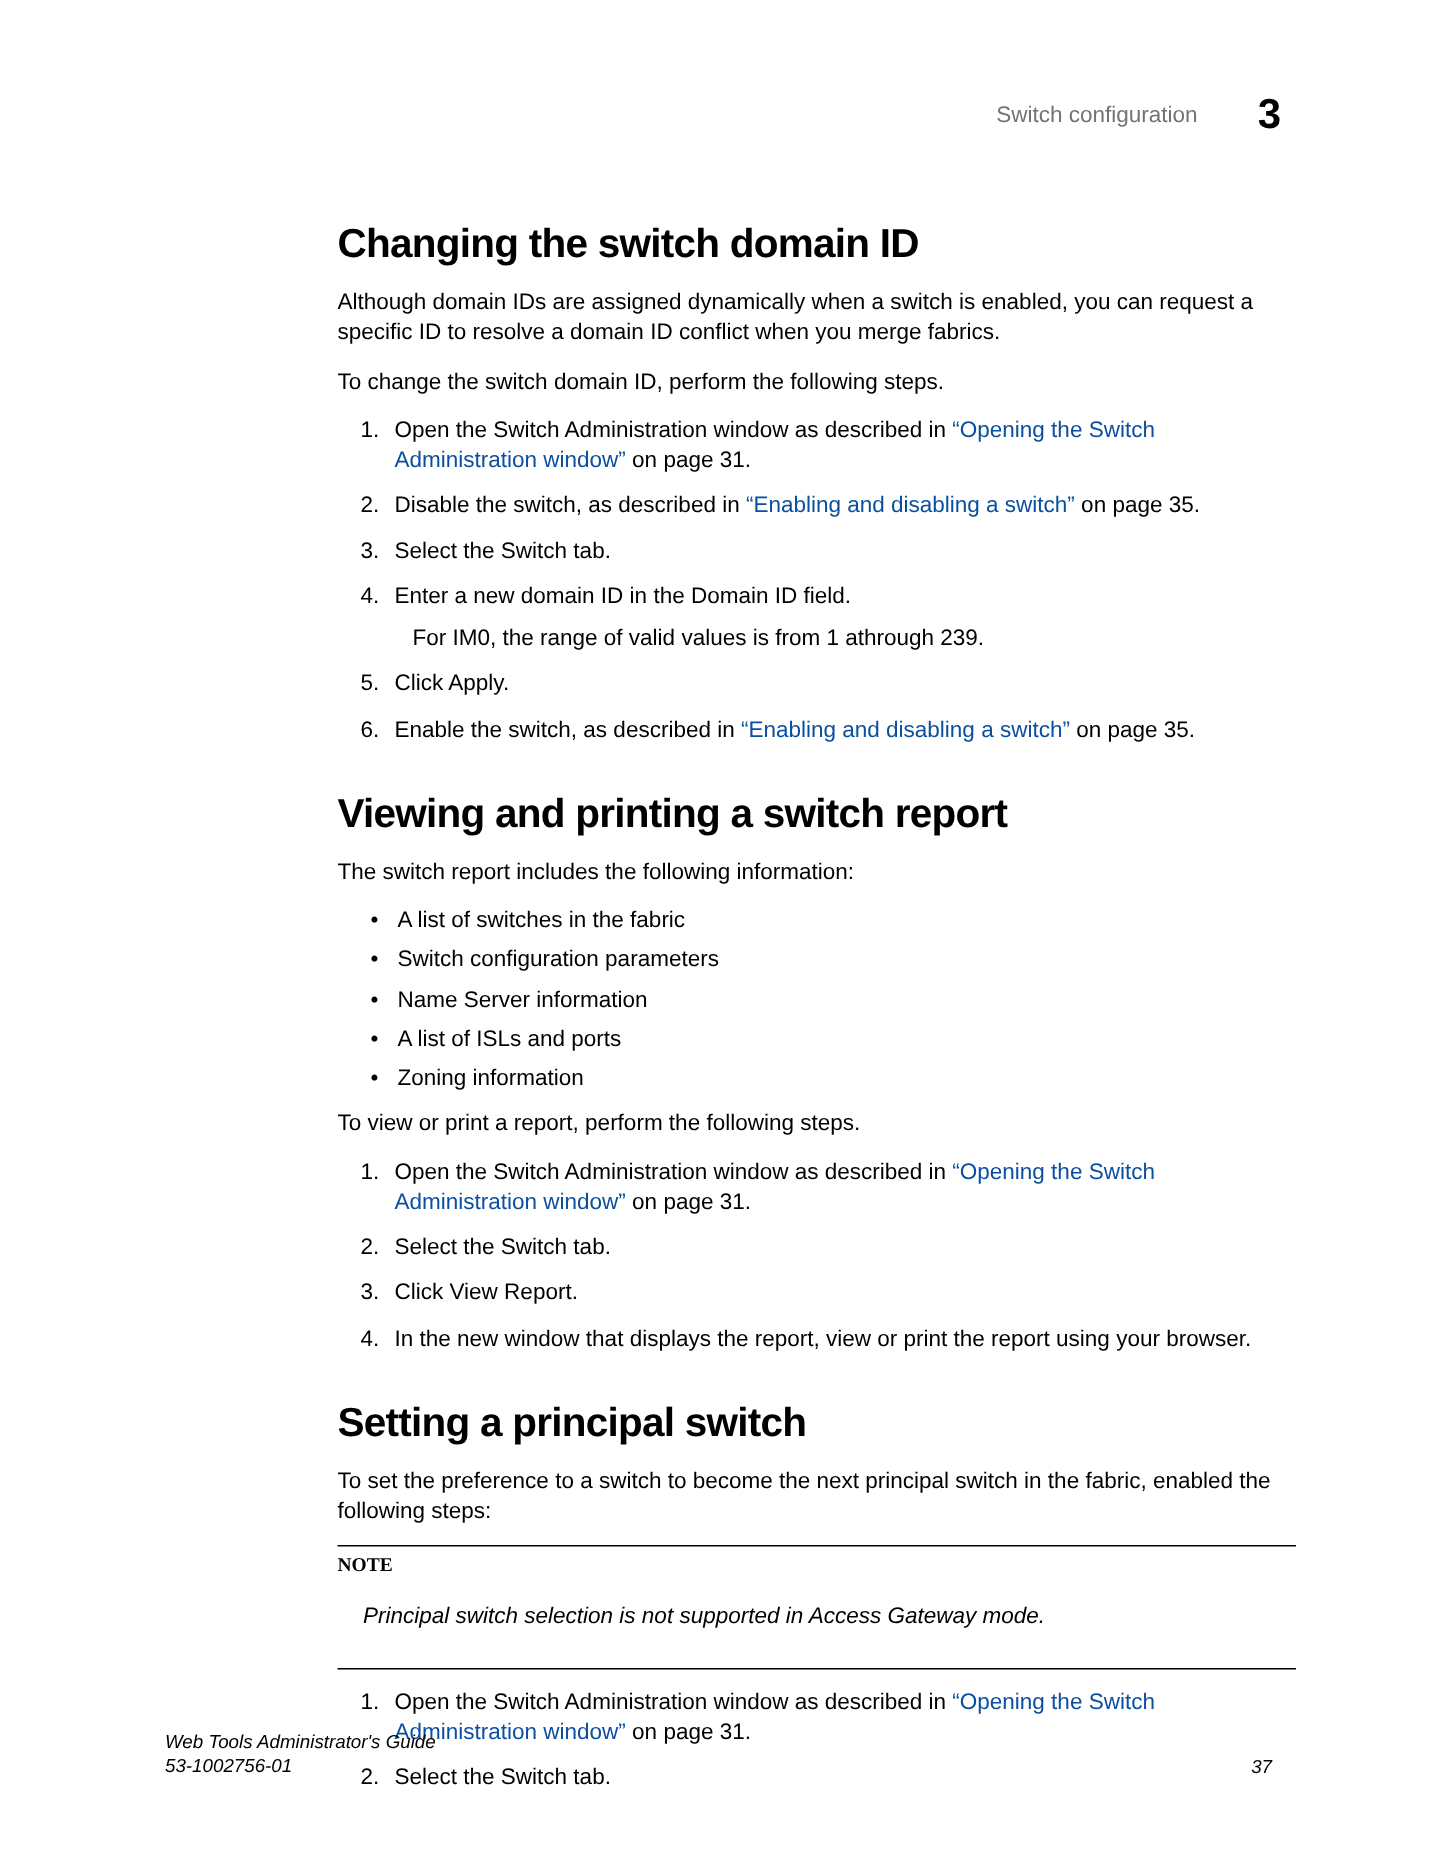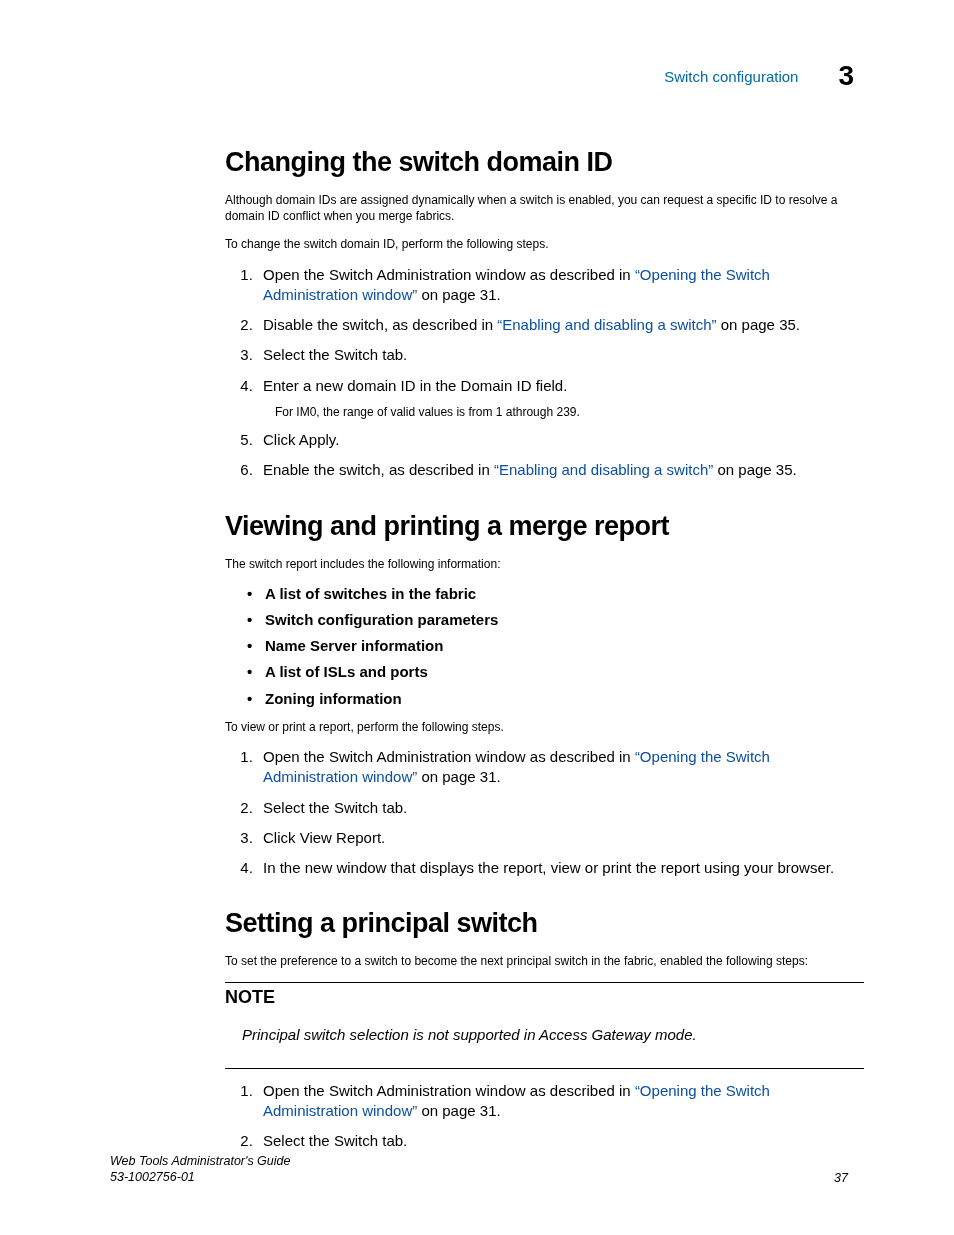--- a/index.html
+++ b/index.html
@@ -23,60 +23,59 @@
     text-align: right;
     font-size: 15px;
     margin-bottom: 55px;
     display: flex;
     justify-content: flex-end;
     align-items: center;
     gap: 40px;
     padding-right: 10px;
   }
   .header-title {
-    color: #0369a1;
+    color: #737373;
   }
   .header-chapter {
     font-size: 28px;
     font-weight: bold;
     font-family: Arial, sans-serif;
   }
   h2 {
     font-family: "Arial Narrow", Arial, sans-serif;
     font-stretch: condensed;
     font-weight: bold;
     font-size: 27px;
     margin: 0 0 14px 0;
     letter-spacing: -0.5px;
   }
   h2.mt {
     margin-top: 30px;
   }
   p {
-    font-size: 12px;
+    font-size: 15px;
     line-height: 1.35;
     margin: 0 0 12px 0;
   }
   ol {
     font-size: 15px;
     line-height: 1.35;
     padding-left: 32px;
     margin: 0 0 4px 0;
   }
   ol > li {
     padding-left: 6px;
     margin-bottom: 10px;
   }
   ul {
     font-size: 15px;
     line-height: 1.35;
     padding-left: 40px;
     margin: 0 0 10px 0;
     list-style: none;
-    font-weight: bold;
   }
   ul > li {
     position: relative;
     margin-bottom: 6px;
   }
   ul > li::before {
     content: "•";
     position: absolute;
     left: -18px;
     font-size: 15px;
@@ -87,22 +86,22 @@
   .bold { font-weight: normal; }
   .link { color: #0b4fa0; }
   .note-block {
     border-top: 1px solid #000;
     border-bottom: 1px solid #000;
     margin: 4px 0 12px 0;
     padding: 4px 0 6px 0;
   }
   .note-title {
     font-weight: bold;
-    font-size: 18px;
-    font-family: Liberation Sans, sans-serif;
+    font-size: 13px;
+    font-family: Liberation Serif, serif;
     font-stretch: condensed;
     margin-bottom: 1px;
   }
   .note-text {
     font-size: 15px;
     margin: 17px;
     font-style: italic;
   }
   .footer {
     position: absolute;
@@ -148,21 +147,21 @@
       <p class="sub-p">For IM0, the range of valid values is from 1 athrough 239.</p>
     </li>
     <li>
       <span>Click </span><span class="bold">Apply</span><span>.</span>
     </li>
     <li>
       <span>Enable the switch, as described in </span><span class="link">“Enabling and disabling a switch”</span><span> on page 35.</span>
     </li>
   </ol>
 
-  <h2 class="mt">Viewing and printing a merge report</h2>
+  <h2 class="mt">Viewing and printing a switch report</h2>
   <p>The switch report includes the following information:</p>
   <ul>
     <li>A list of switches in the fabric</li>
     <li>Switch configuration parameters</li>
     <li>Name Server information</li>
     <li>A list of ISLs and ports</li>
     <li>Zoning information</li>
   </ul>
   <p>To view or print a report, perform the following steps.</p>
   <ol>

